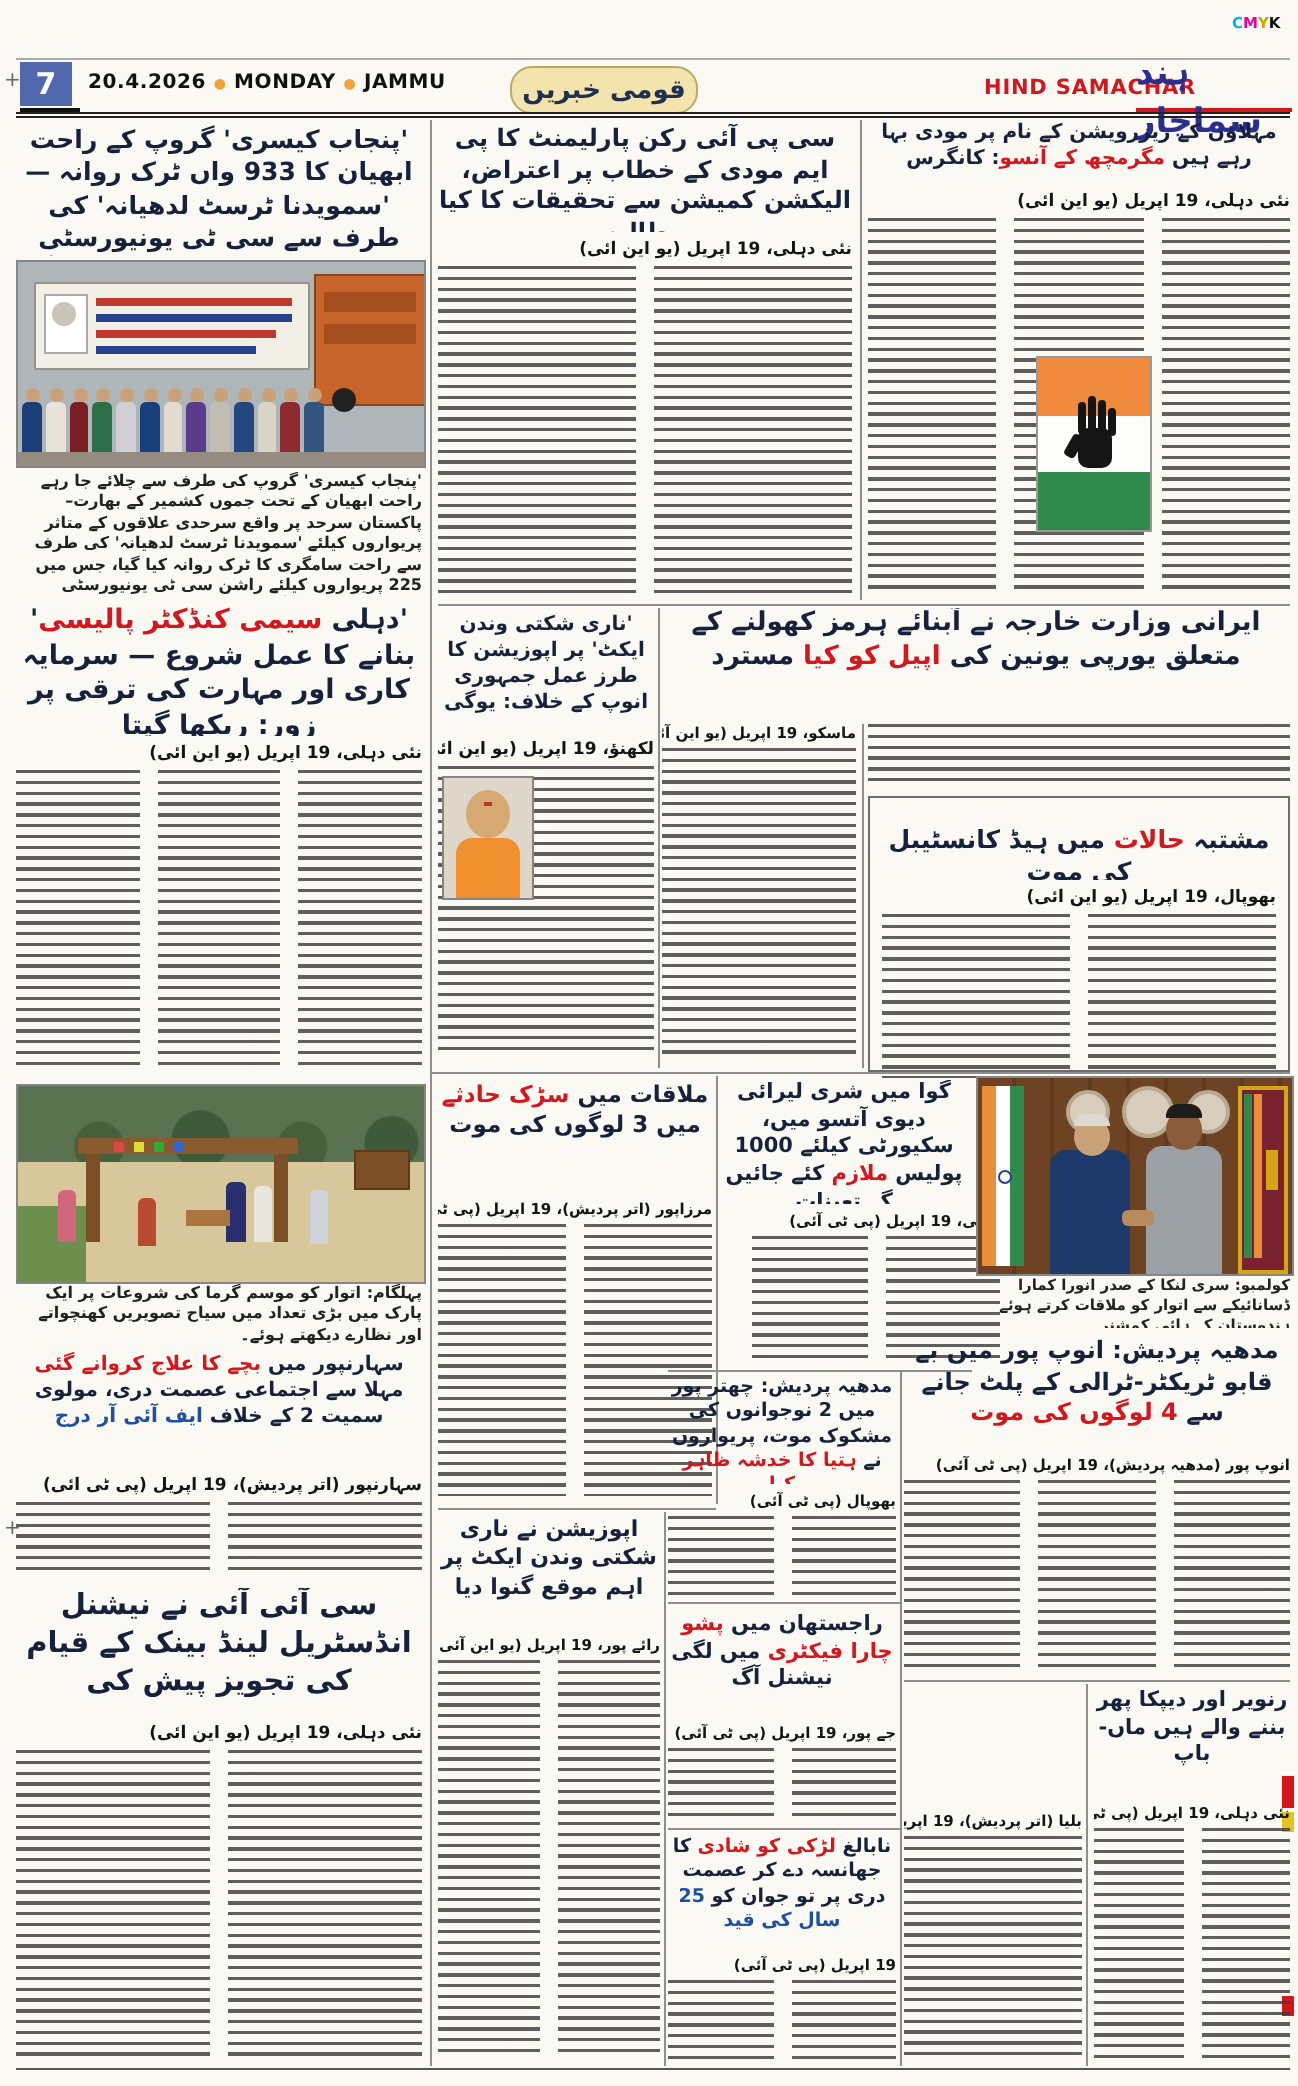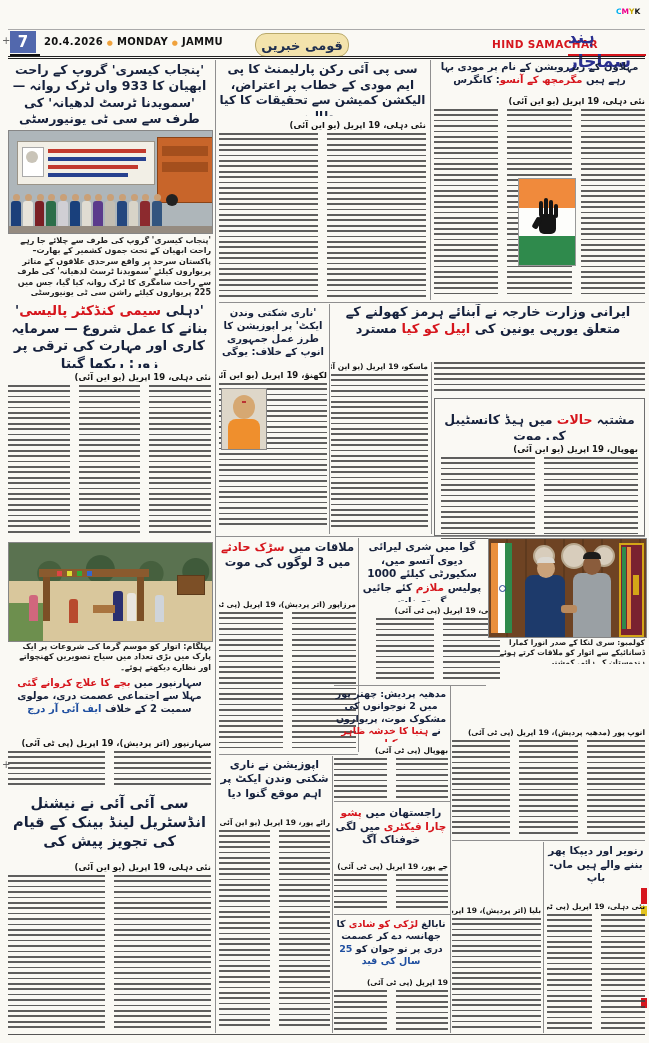--- a/index.html
+++ b/index.html
@@ -267,20 +267,21 @@
     <div style="position:absolute;left:36px;top:36px;width:40px;height:62px;border-radius:8px 8px 0 0;background:#1d3a6b"></div>
     <div style="position:absolute;left:48px;top:20px;width:18px;height:19px;border-radius:50%;background:#caa27a"></div>
     <div style="position:absolute;left:48px;top:18px;width:18px;height:6px;border-radius:6px 6px 0 0;background:#dcd9d2"></div>
     <div style="position:absolute;left:84px;top:34px;width:38px;height:64px;border-radius:8px 8px 0 0;background:#9aa0a4"></div>
     <div style="position:absolute;left:94px;top:16px;width:18px;height:20px;border-radius:50%;background:#8a5c3c"></div>
     <div style="position:absolute;left:94px;top:13px;width:18px;height:7px;border-radius:6px 6px 0 0;background:#1c1c1c"></div>
     <div style="position:absolute;left:72px;top:66px;width:16px;height:8px;border-radius:3px;background:#b98a5e"></div>
   </div>
   <div class="art cap" style="left:488px;top:638px;width:157px;height:26px;font-size:7.5px">کولمبو: سری لنکا کے صدر انورا کمارا ڈسانائیکے سے اتوار کو ملاقات کرتے ہوئے ہندوستان کے ہائی کمشنر۔</div>
 
+  <div class="art hl" style="left:452px;top:668px;width:193px;height:56px;font-size:12px"><span>مدھیہ پردیش: انوپ پور میں بے قابو ٹریکٹر-ٹرالی کے پلٹ جانے سے </span><span class="seg-red">4 لوگوں کی موت</span></div>
   <div class="art" style="left:452px;top:728px;width:193px">
     <div class="dl" style="font-size:7.5px">انوپ پور (مدھیہ پردیش)، 19 اپریل (پی ٹی آئی)</div>
     <div class="cols" style="height:94px">
         <div class="greek"></div>
         <div class="greek"></div>
         <div class="greek"></div>
       </div>
   </div>
 
   <div class="art hl" style="left:334px;top:688px;width:114px;height:54px;font-size:9.5px"><span>مدھیہ پردیش: چھتر پور میں 2 نوجوانوں کی مشکوک موت، پریواروں نے </span><span class="seg-red">ہتیا کا خدشہ ظاہر کیا</span></div>
@@ -294,21 +295,21 @@
 
   <div class="art hl" style="left:219px;top:758px;width:111px;height:56px;font-size:11px"><span>اپوزیشن نے ناری شکتی وندن ایکٹ پر اہم موقع گنوا دیا</span></div>
   <div class="art" style="left:219px;top:818px;width:111px">
     <div class="dl" style="font-size:7.5px">رائے پور، 19 اپریل (یو این آئی)</div>
     <div class="cols" style="height:200px">
         <div class="greek"></div>
         <div class="greek"></div>
       </div>
   </div>
 
-  <div class="art hl" style="left:334px;top:806px;width:114px;height:52px;font-size:10.5px"><span>راجستھان میں </span><span class="seg-red">پشو چارا فیکٹری</span><span> میں لگی خوفناک آگ</span></div>
+  <div class="art hl" style="left:334px;top:806px;width:114px;height:52px;font-size:10.5px"><span>راجستھان میں </span><span class="seg-red">پشو چارا فیکٹری</span><span> میں لگی نیشنل آگ</span></div>
   <div class="art" style="left:334px;top:862px;width:114px">
     <div class="dl" style="font-size:7.5px">جے پور، 19 اپریل (پی ٹی آئی)</div>
     <div class="cols" style="height:36px">
         <div class="greek"></div>
         <div class="greek"></div>
       </div>
   </div>
 
   <div class="art hl" style="left:334px;top:918px;width:114px;height:56px;font-size:9.5px"><span>نابالغ </span><span class="seg-red">لڑکی کو شادی</span><span> کا جھانسہ دے کر عصمت دری پر تو جوان کو </span><span class="seg-blue">25 سال کی قید</span></div>
   <div class="art" style="left:334px;top:978px;width:114px">

